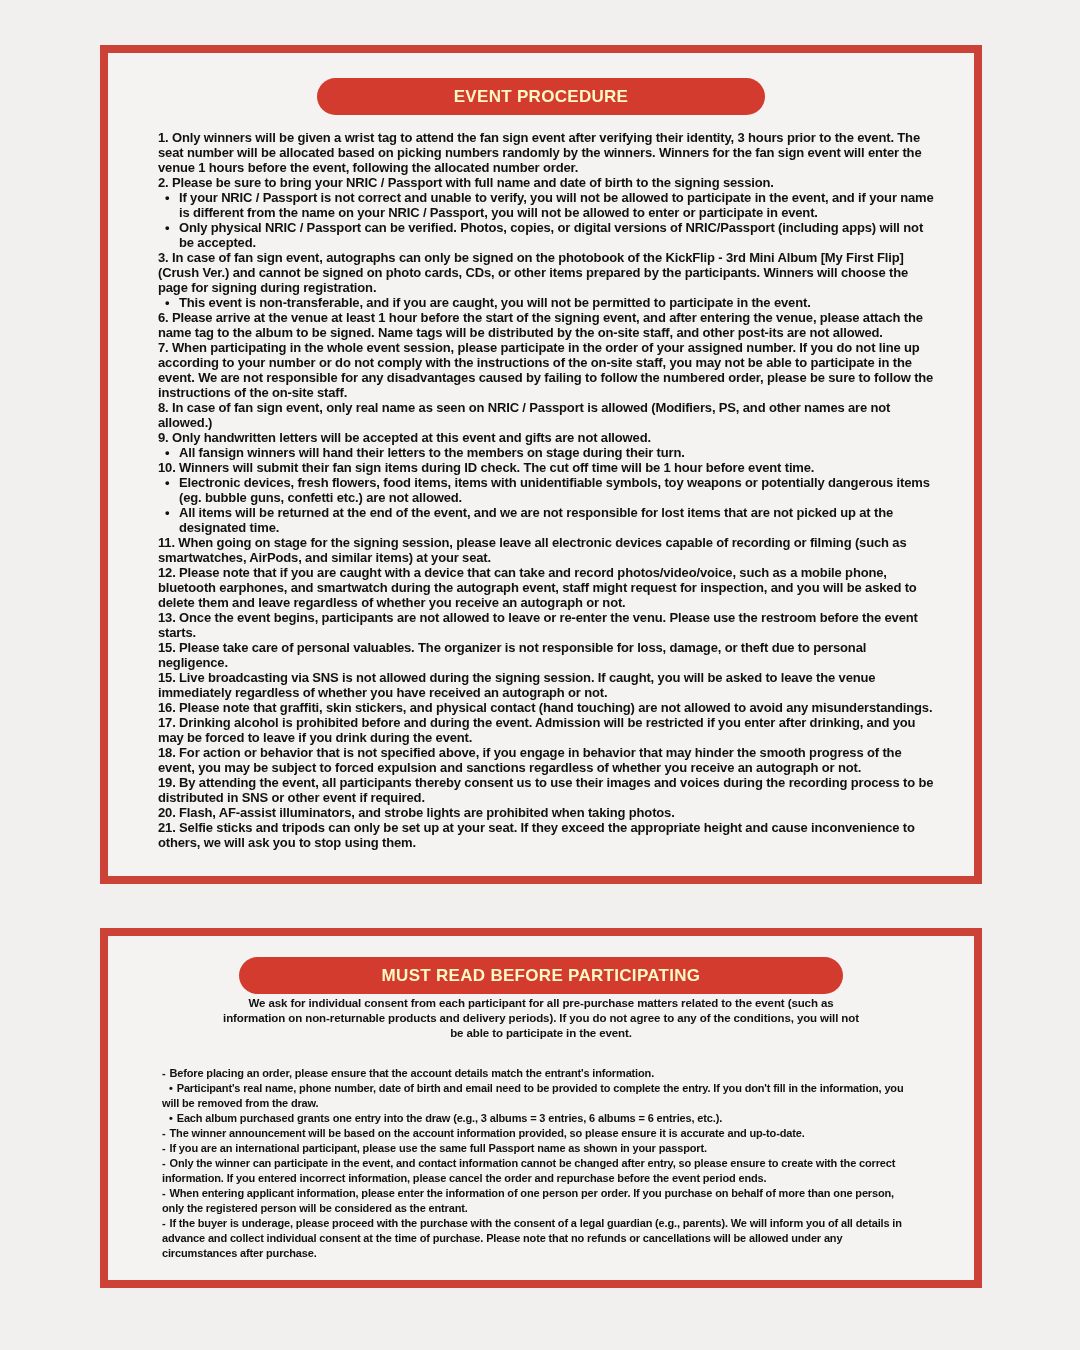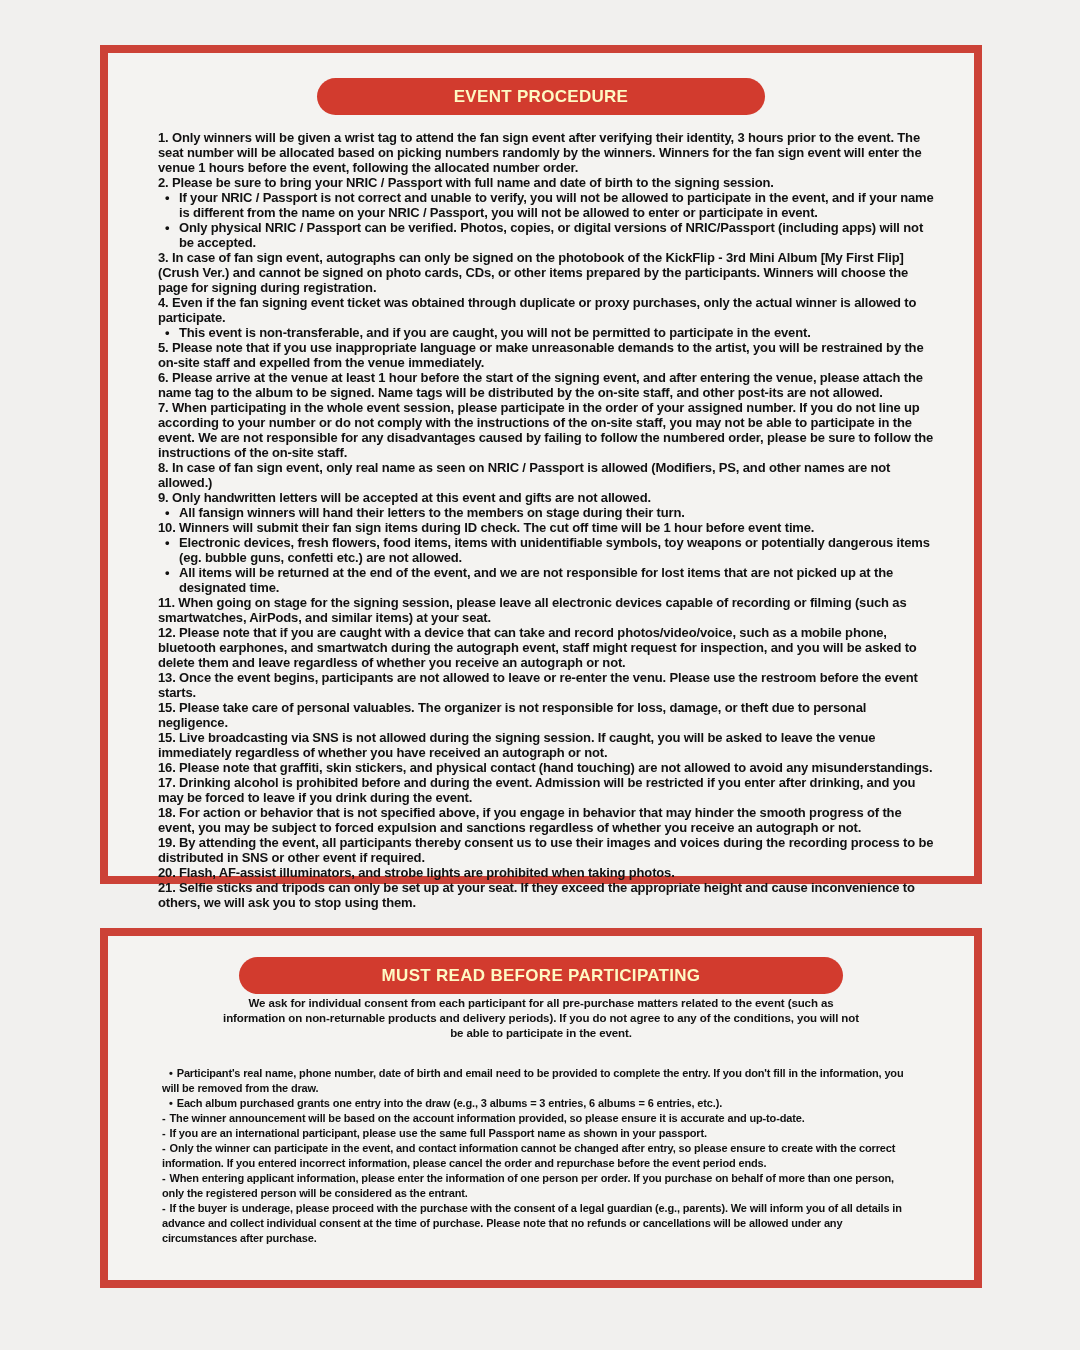--- a/index.html
+++ b/index.html
@@ -94,25 +94,23 @@
       <p class="rule num"><span>1. Only winners will be given a wrist tag to attend the fan sign event after verifying their identity, 3 hours prior to the event. The seat number will be allocated based on picking numbers randomly by the winners. Winners for the fan sign event will enter the venue 1 hours before the event, following the allocated number order.</span></p>
 
       <p class="rule num"><span>2. Please be sure to bring your NRIC / Passport with full name and date of birth to the signing session.</span></p>
 
       <p class="rule bullet"><span class="marker">•</span><span>If your NRIC / Passport is not correct and unable to verify, you will not be allowed to participate in the event, and if your name is different from the name on your NRIC / Passport, you will not be allowed to enter or participate in event.</span></p>
 
       <p class="rule bullet"><span class="marker">•</span><span>Only physical NRIC / Passport can be verified. Photos, copies, or digital versions of NRIC/Passport (including apps) will not be accepted.</span></p>
 
       <p class="rule num"><span>3. In case of fan sign event, autographs can only be signed on the photobook of the KickFlip - 3rd Mini Album [My First Flip] (Crush Ver.) and cannot be signed on photo cards, CDs, or other items prepared by the participants. Winners will choose the page for signing during registration.</span></p>
 
-      <p class="rule num"><span>4. Even if the fan signing event ticket was obtained through duplicate or proxy purchases, only the actual winner is allowed to participate.</span></p>
 
       <p class="rule bullet"><span class="marker">•</span><span>This event is non-transferable, and if you are caught, you will not be permitted to participate in the event.</span></p>
 
-      <p class="rule num"><span>5. Please note that if you use inappropriate language or make unreasonable demands to the artist, you will be restrained by the on-site staff and expelled from the venue immediately.</span></p>
 
       <p class="rule num"><span>6. Please arrive at the venue at least 1 hour before the start of the signing event, and after entering the venue, please attach the name tag to the album to be signed. Name tags will be distributed by the on-site staff, and other post-its are not allowed.</span></p>
 
       <p class="rule num"><span>7. When participating in the whole event session, please participate in the order of your assigned number. If you do not line up according to your number or do not comply with the instructions of the on-site staff, you may not be able to participate in the event. We are not responsible for any disadvantages caused by failing to follow the numbered order, please be sure to follow the instructions of the on-site staff.</span></p>
 
       <p class="rule num"><span>8. In case of fan sign event, only real name as seen on NRIC / Passport is allowed (Modifiers, PS, and other names are not allowed.)</span></p>
 
       <p class="rule num"><span>9. Only handwritten letters will be accepted at this event and gifts are not allowed.</span></p>
 
       <p class="rule bullet"><span class="marker">•</span><span>All fansign winners will hand their letters to the members on stage during their turn.</span></p>
@@ -147,20 +145,21 @@
     </div>
 </section>
 
 <section class="panel panel-2">
   <div class="banner">
     <span>MUST READ BEFORE PARTICIPATING</span>
   </div>
   <p class="intro">We ask for individual consent from each participant for all pre-purchase matters related to the event (such as information on non-returnable products and delivery periods). If you do not agree to any of the conditions, you will not be able to participate in the event.</p>
   <div class="notes">
 
+      <p class="note dash"><span class="marker">-</span><span>Before placing an order, please ensure that the account details match the entrant's information.</span></p>
 
       <p class="note sub"><span class="marker">•</span><span>Participant's real name, phone number, date of birth and email need to be provided to complete the entry. If you don't fill in the information, you will be removed from the draw.</span></p>
 
       <p class="note sub"><span class="marker">•</span><span>Each album purchased grants one entry into the draw (e.g., 3 albums = 3 entries, 6 albums = 6 entries, etc.).</span></p>
 
       <p class="note dash"><span class="marker">-</span><span>The winner announcement will be based on the account information provided, so please ensure it is accurate and up-to-date.</span></p>
 
       <p class="note dash"><span class="marker">-</span><span>If you are an international participant, please use the same full Passport name as shown in your passport.</span></p>
 
       <p class="note dash"><span class="marker">-</span><span>Only the winner can participate in the event, and contact information cannot be changed after entry, so please ensure to create with the correct information. If you entered incorrect information, please cancel the order and repurchase before the event period ends.</span></p>

